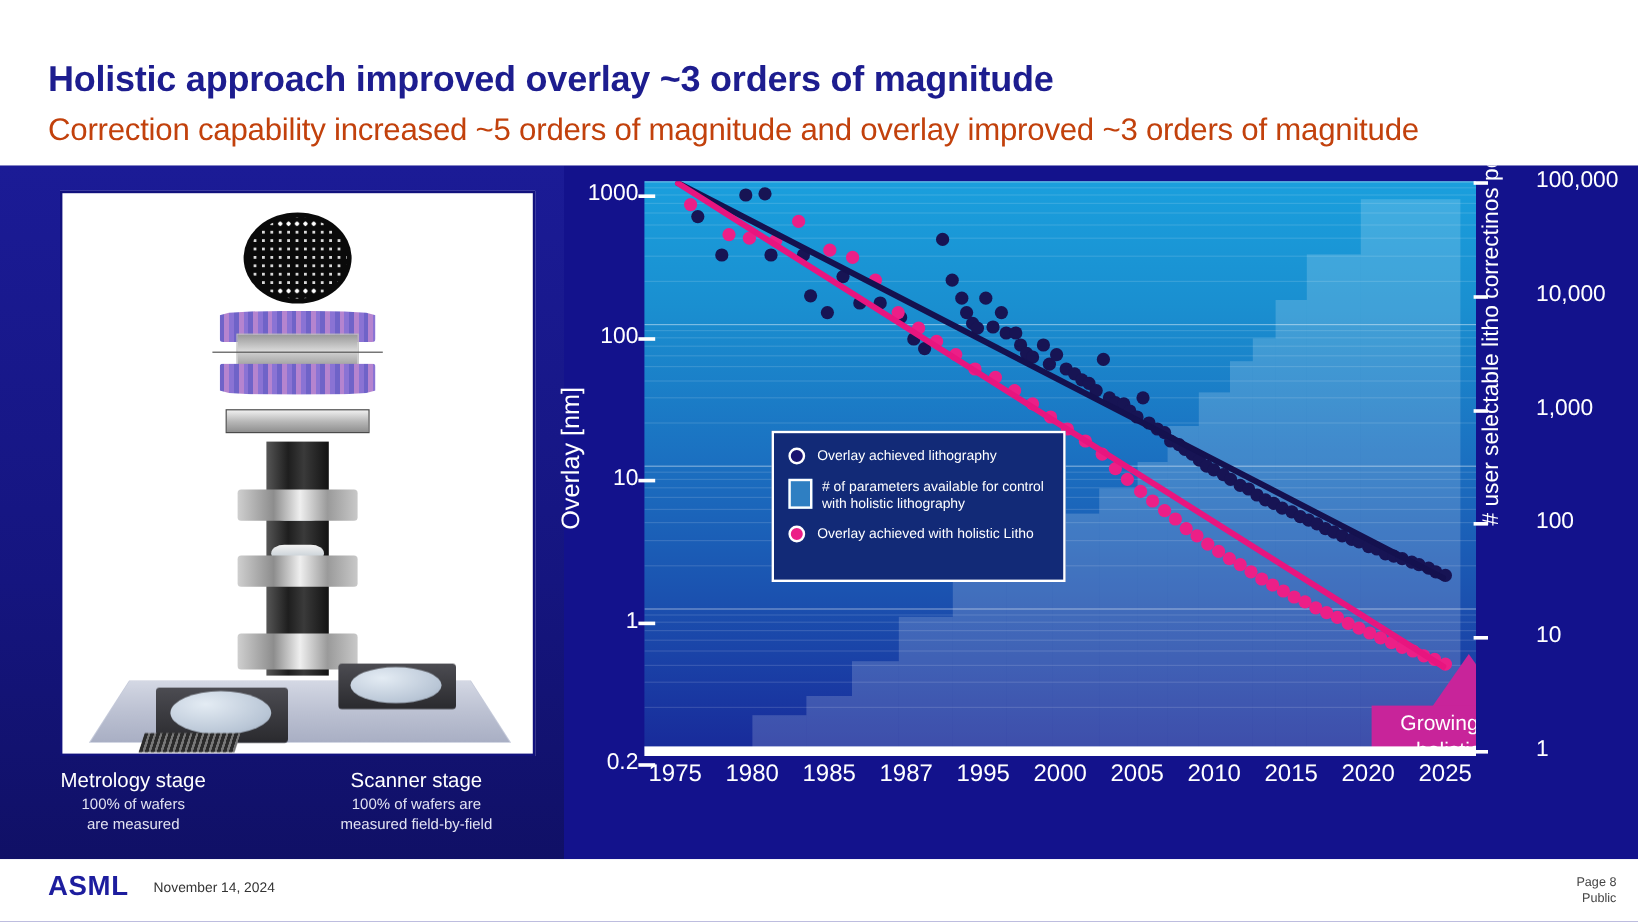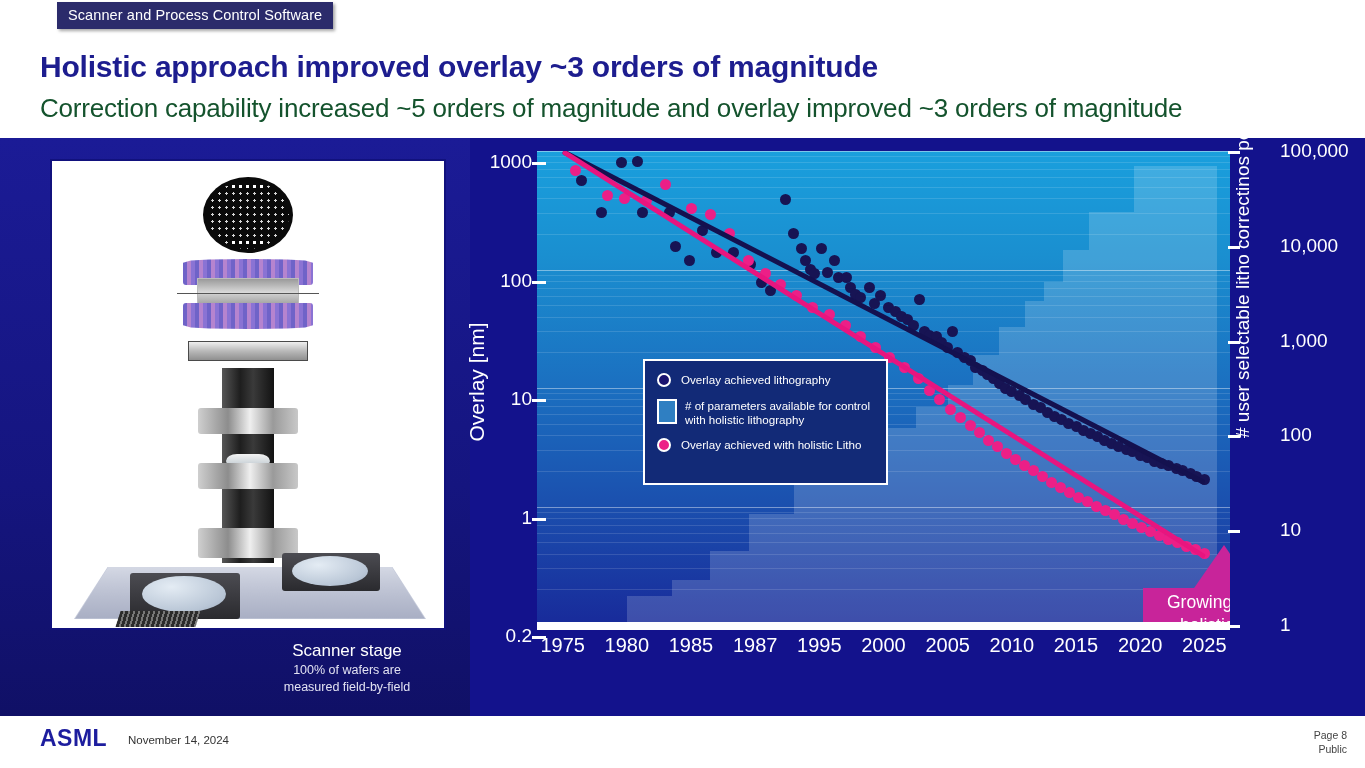--- a/index.html
+++ b/index.html
@@ -20,21 +20,21 @@
     box-shadow:2px 2px 3px rgba(0,0,0,.35);
     white-space:nowrap; letter-spacing:.1px;
   }
   #title {
     position:absolute; left:40px; top:50px;
     font-size:30px; font-weight:bold; color:#1d1d8f; letter-spacing:-.2px;
     white-space:nowrap;
   }
   #subtitle {
     position:absolute; left:40px; top:93px;
-    font-size:26px; color:#14532d; font-weight:normal; letter-spacing:-.2px;
+    font-size:26px; color:#c2410c; font-weight:normal; letter-spacing:-.2px;
     white-space:nowrap;
   }
 
   
   #panel {
     position:absolute; top:138px; left:0; width:1365px; height:578px;
     background:#13128c;
     overflow:hidden;
   }
   
@@ -252,21 +252,20 @@
     color:#1d1d9e; font-size:23px; font-weight:bold; letter-spacing:.5px;
     font-family:"Liberation Sans", sans-serif;
   }
   #fdate { position:absolute; left:128px; top:18px; color:#333; font-size:11.5px; }
   #fright { position:absolute; right:18px; top:12px; text-align:right; color:#444; font-size:10.5px; line-height:14px; }
 </style>
 </head>
 <body>
 
 <div id="topbar">
-  <div id="tag">Scanner and Process Control Software</div>
   <div id="title">Holistic approach improved overlay ~3 orders of magnitude</div>
   <div id="subtitle">Correction capability increased ~5 orders of magnitude and overlay improved ~3 orders of magnitude</div>
 </div>
 
 <div id="panel">
 
   <div id="leftblock">
     <div id="pic">
 
       <div class="wafer">
@@ -296,20 +295,25 @@
       <div id="plate"></div>
       <div class="chuck" id="chuckL">
         <div class="disk"></div>
       </div>
       <div class="chuck" id="chuckR">
         <div class="disk"></div>
       </div>
       <div id="cable"></div>
     </div>
 
+    <div class="capgroup" id="cap1">
+      <div class="capttl">Metrology stage</div>
+      <div class="capsub">100% of wafers</div>
+      <div class="capsub">are measured</div>
+    </div>
     <div class="capgroup" id="cap2">
       <div class="capttl">Scanner stage</div>
       <div class="capsub">100% of wafers are</div>
       <div class="capsub">measured field-by-field</div>
     </div>
   </div>
 
   <div id="chart">
 
     <div id="plot">

